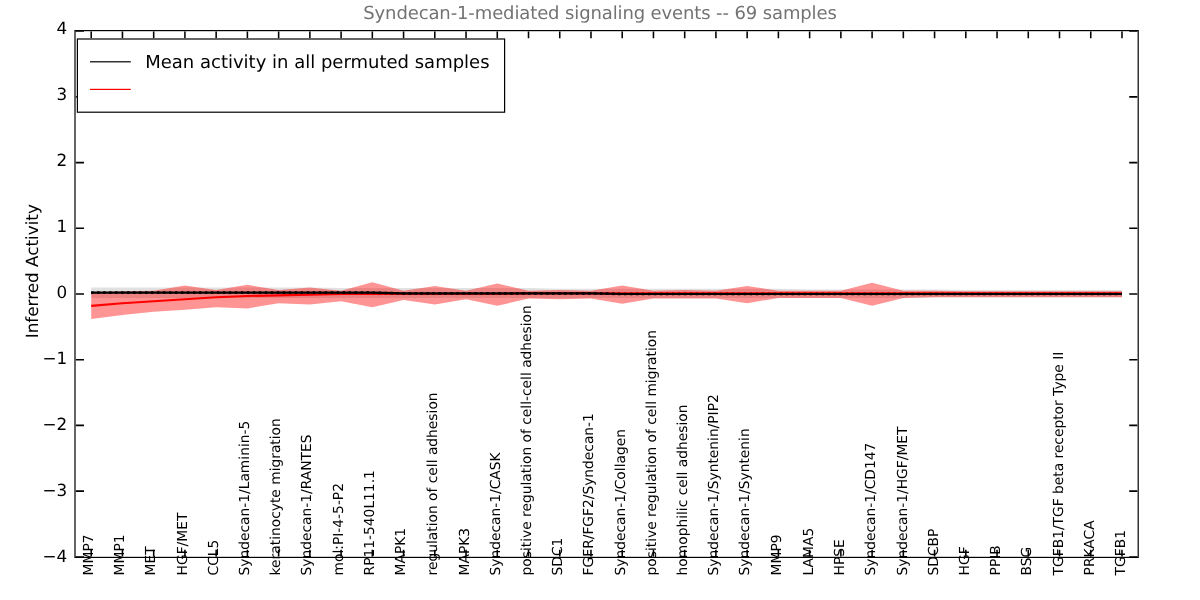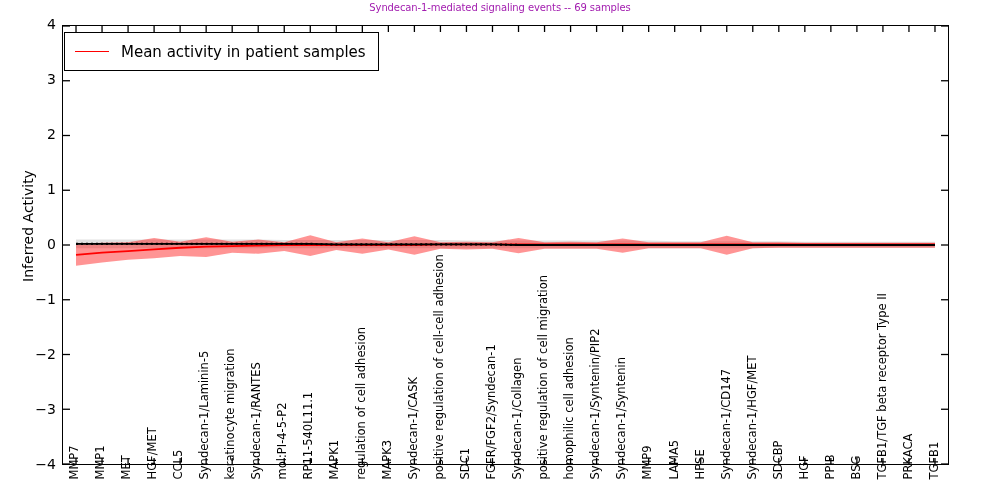--- a/index.html
+++ b/index.html
@@ -4,21 +4,21 @@
 <style>
   html,body{margin:0;padding:0;}
   body{
     width:1000px;height:500px;background:#ffffff;
     font-family:"DejaVu Sans","Liberation Sans",sans-serif;
     overflow:hidden;position:relative;
   }
   #figure{position:absolute;left:0;top:0;width:1000px;height:500px;}
   .chart-title{
     position:absolute;left:0;top:2px;width:1000px;text-align:center;
-    font-size:10px;color:#a21caf;letter-spacing:-0.1px;
+    font-size:15px;color:#737373;letter-spacing:-0.1px;
   }
   .ylabel{
     position:absolute;left:-92px;top:218px;width:240px;text-align:center;
     font-size:14px;color:#000;transform:rotate(-90deg);transform-origin:center center;
   }
   .xlabel{
     position:absolute;left:60px;top:481px;width:890px;text-align:center;
     font-size:13px;color:#000;
   }
   #plot{
@@ -204,18 +204,21 @@
       <div class="xtick-label" style="left: 836.103px; top: 468px;">PPIB</div>
       <div class="xtick-label" style="left: 862.191px; top: 468px;">BSG</div>
       <div class="xtick-label" style="left: 888.279px; top: 468px;">TGFB1/TGF beta receptor Type II</div>
       <div class="xtick-label" style="left: 914.368px; top: 468px;">PRKACA</div>
       <div class="xtick-label" style="left: 940.456px; top: 468px;">TGFB1</div>
     </div>
 
 
   <div id="legend">
     <div class="legend-row">
+      <span class="legend-swatch"></span>
+      <span class="legend-text">Mean activity in all permuted samples</span>
+    </div>
+    <div class="legend-row">
       <span class="legend-swatch red"></span>
-      <span class="legend-text">Mean activity in patient samples</span>
     </div>
   </div>
 
 </div>
 
 </body></html>

